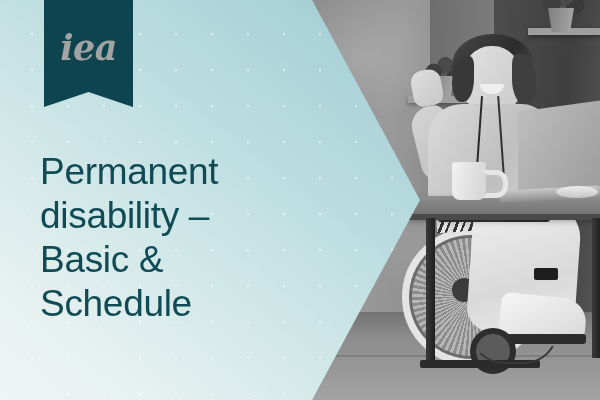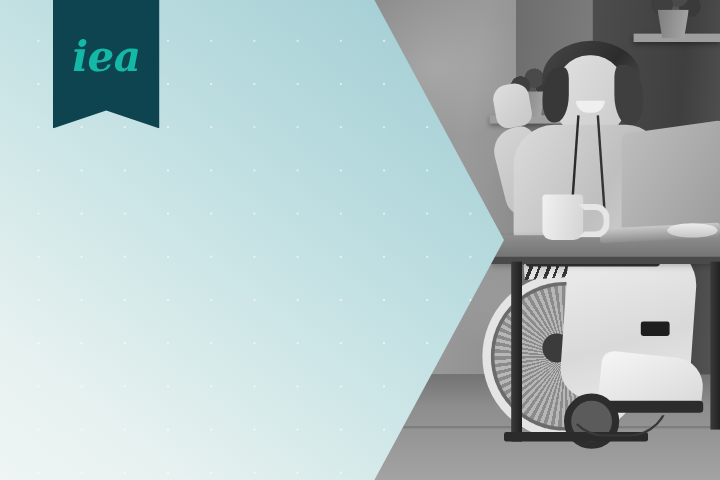--- a/index.html
+++ b/index.html
@@ -275,21 +275,21 @@
   .logo-word {
     position: absolute;
     left: 0; right: 0;
     top: 30px;
     text-align: center;
     font-family: "DejaVu Serif", "Liberation Serif", serif;
     font-style: italic;
     font-weight: 700;
     font-size: 35px;
     letter-spacing: -0.5px;
-    color: #14b8a6;
+    color: #a3a3a3;
     line-height: 1;
   }
 
   
   .headline {
     position: absolute;
     left: 40px;
     top: 150px;
     width: 250px;
     margin: 0;
@@ -358,14 +358,16 @@
     <div class="cord-tail"></div>
   </div>
 
   <div class="chevron"></div>
   <div class="dots"></div>
 
   <div class="logo">
     <div class="logo-word">iea</div>
   </div>
 
+  <h1 class="headline">Permanent disability –
+Basic &amp; Schedule</h1>
 
 </div>
 
 </body></html>

